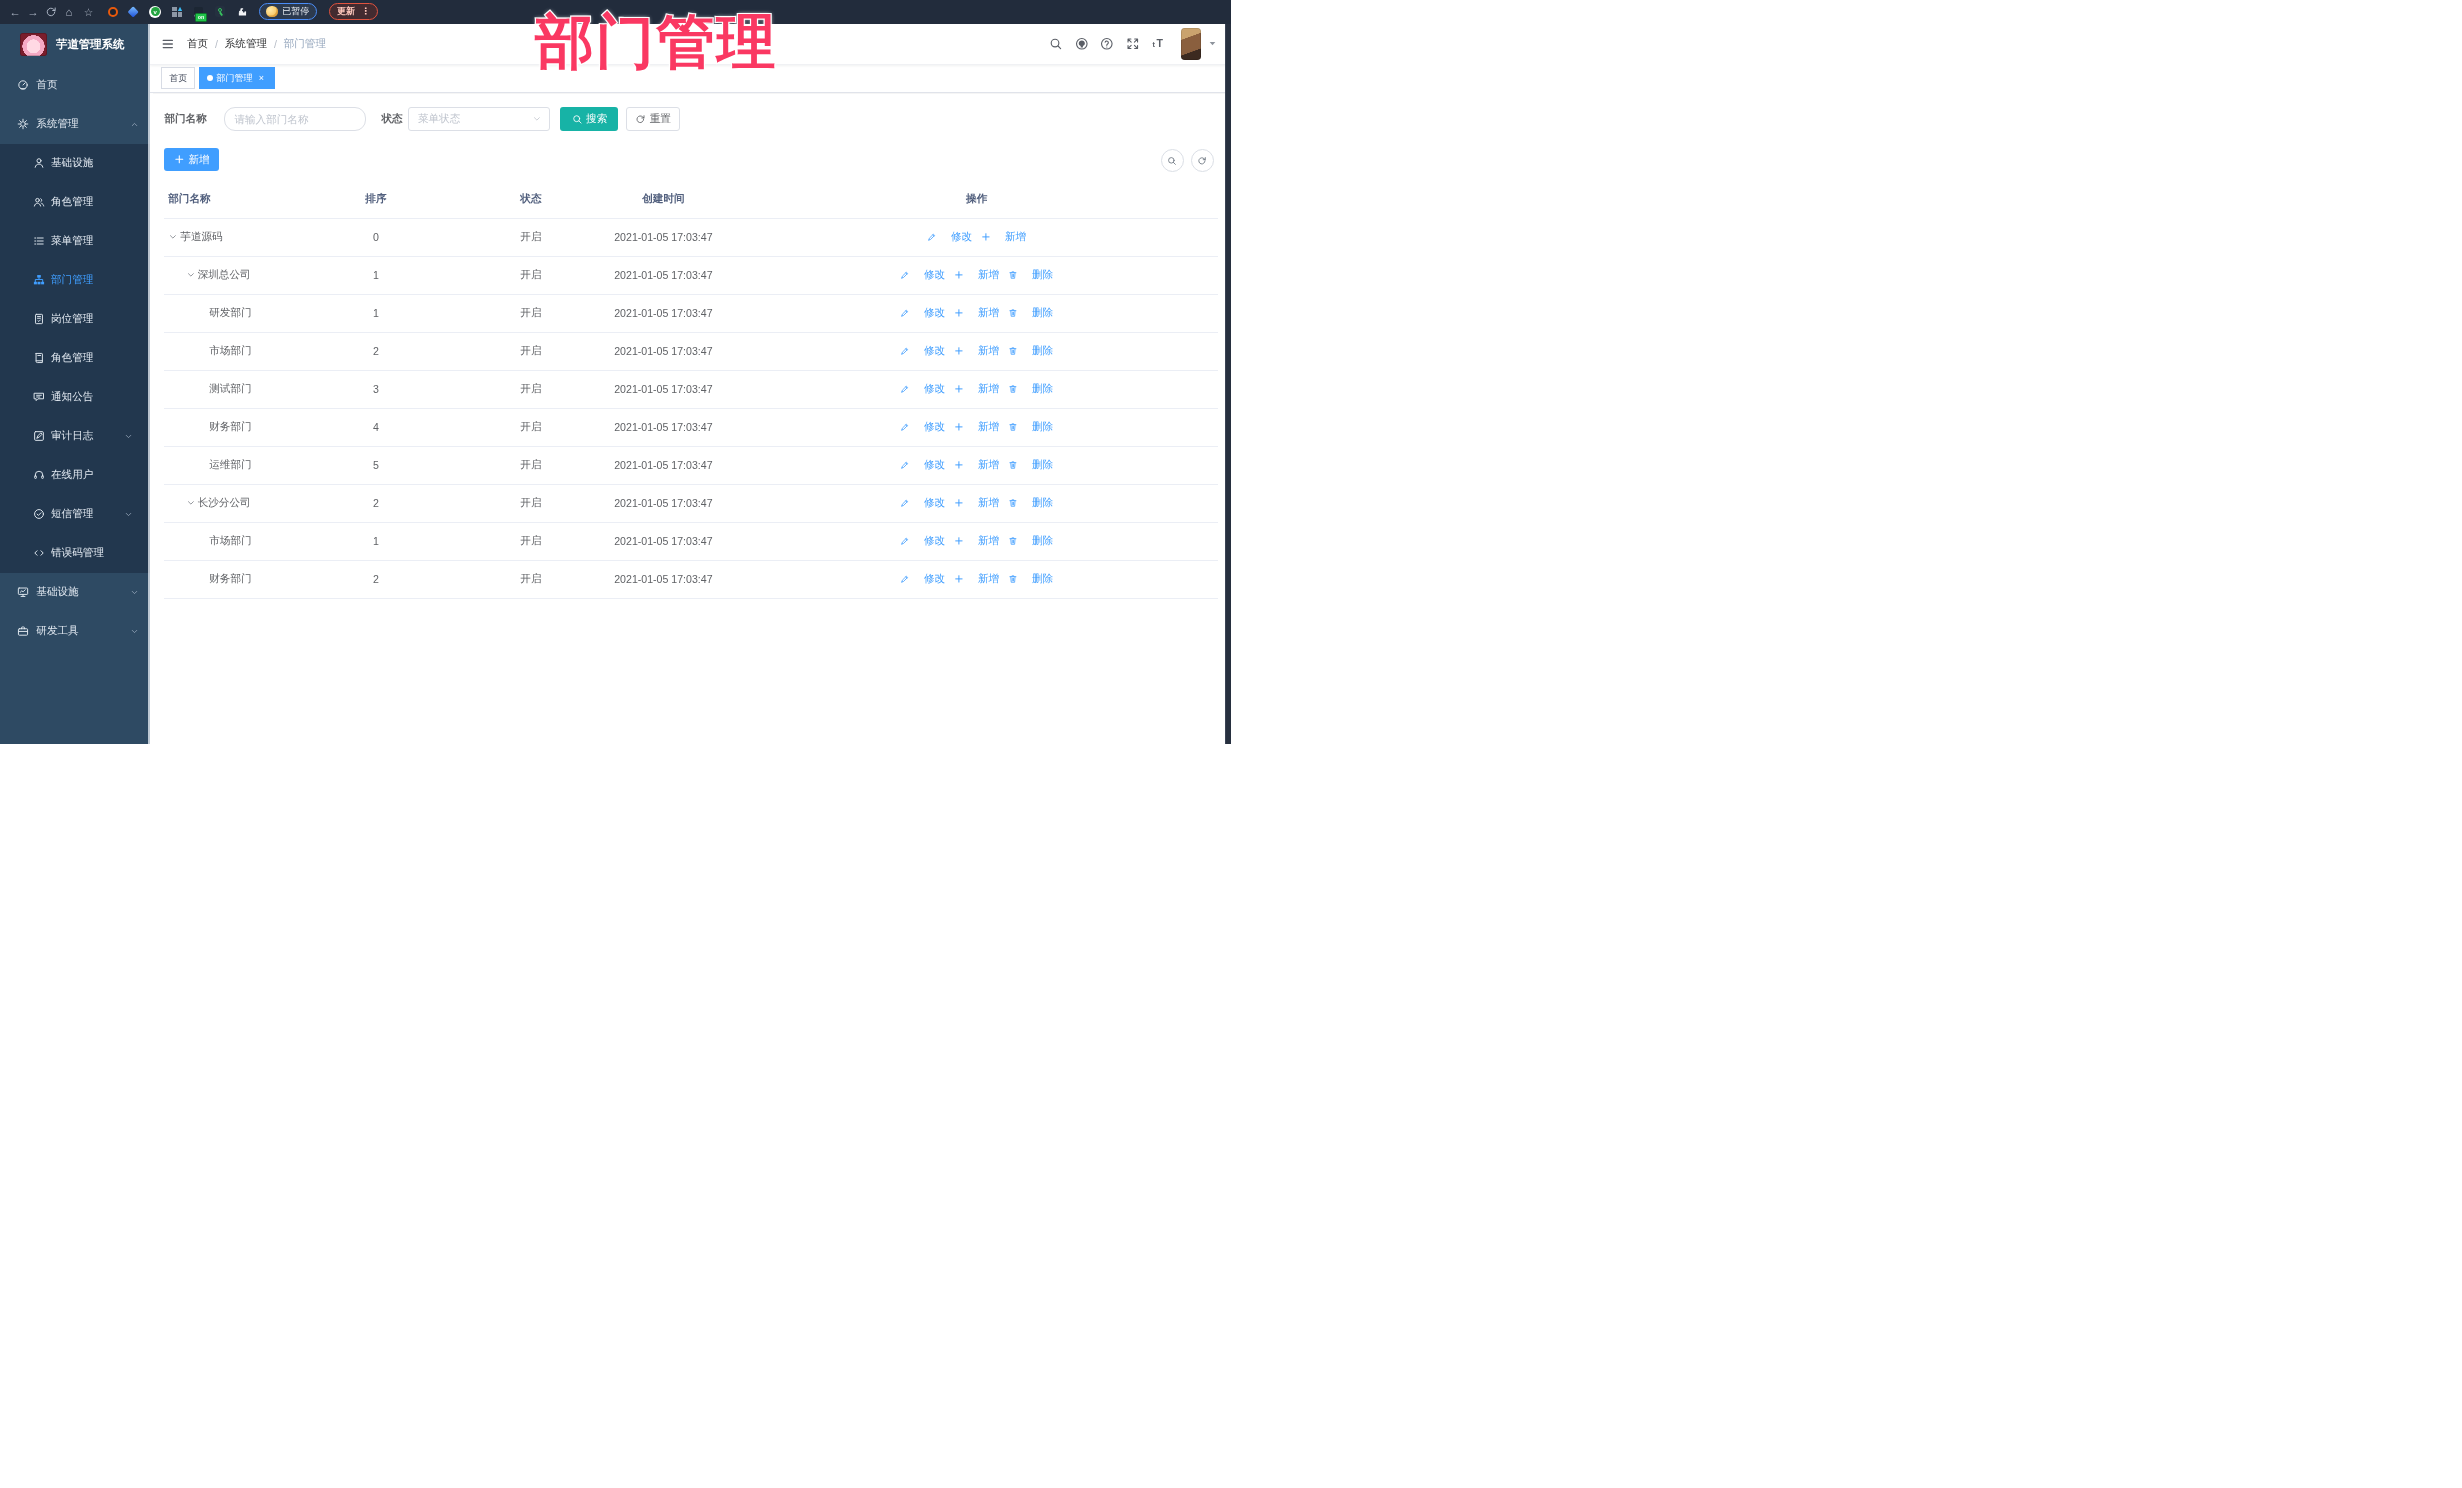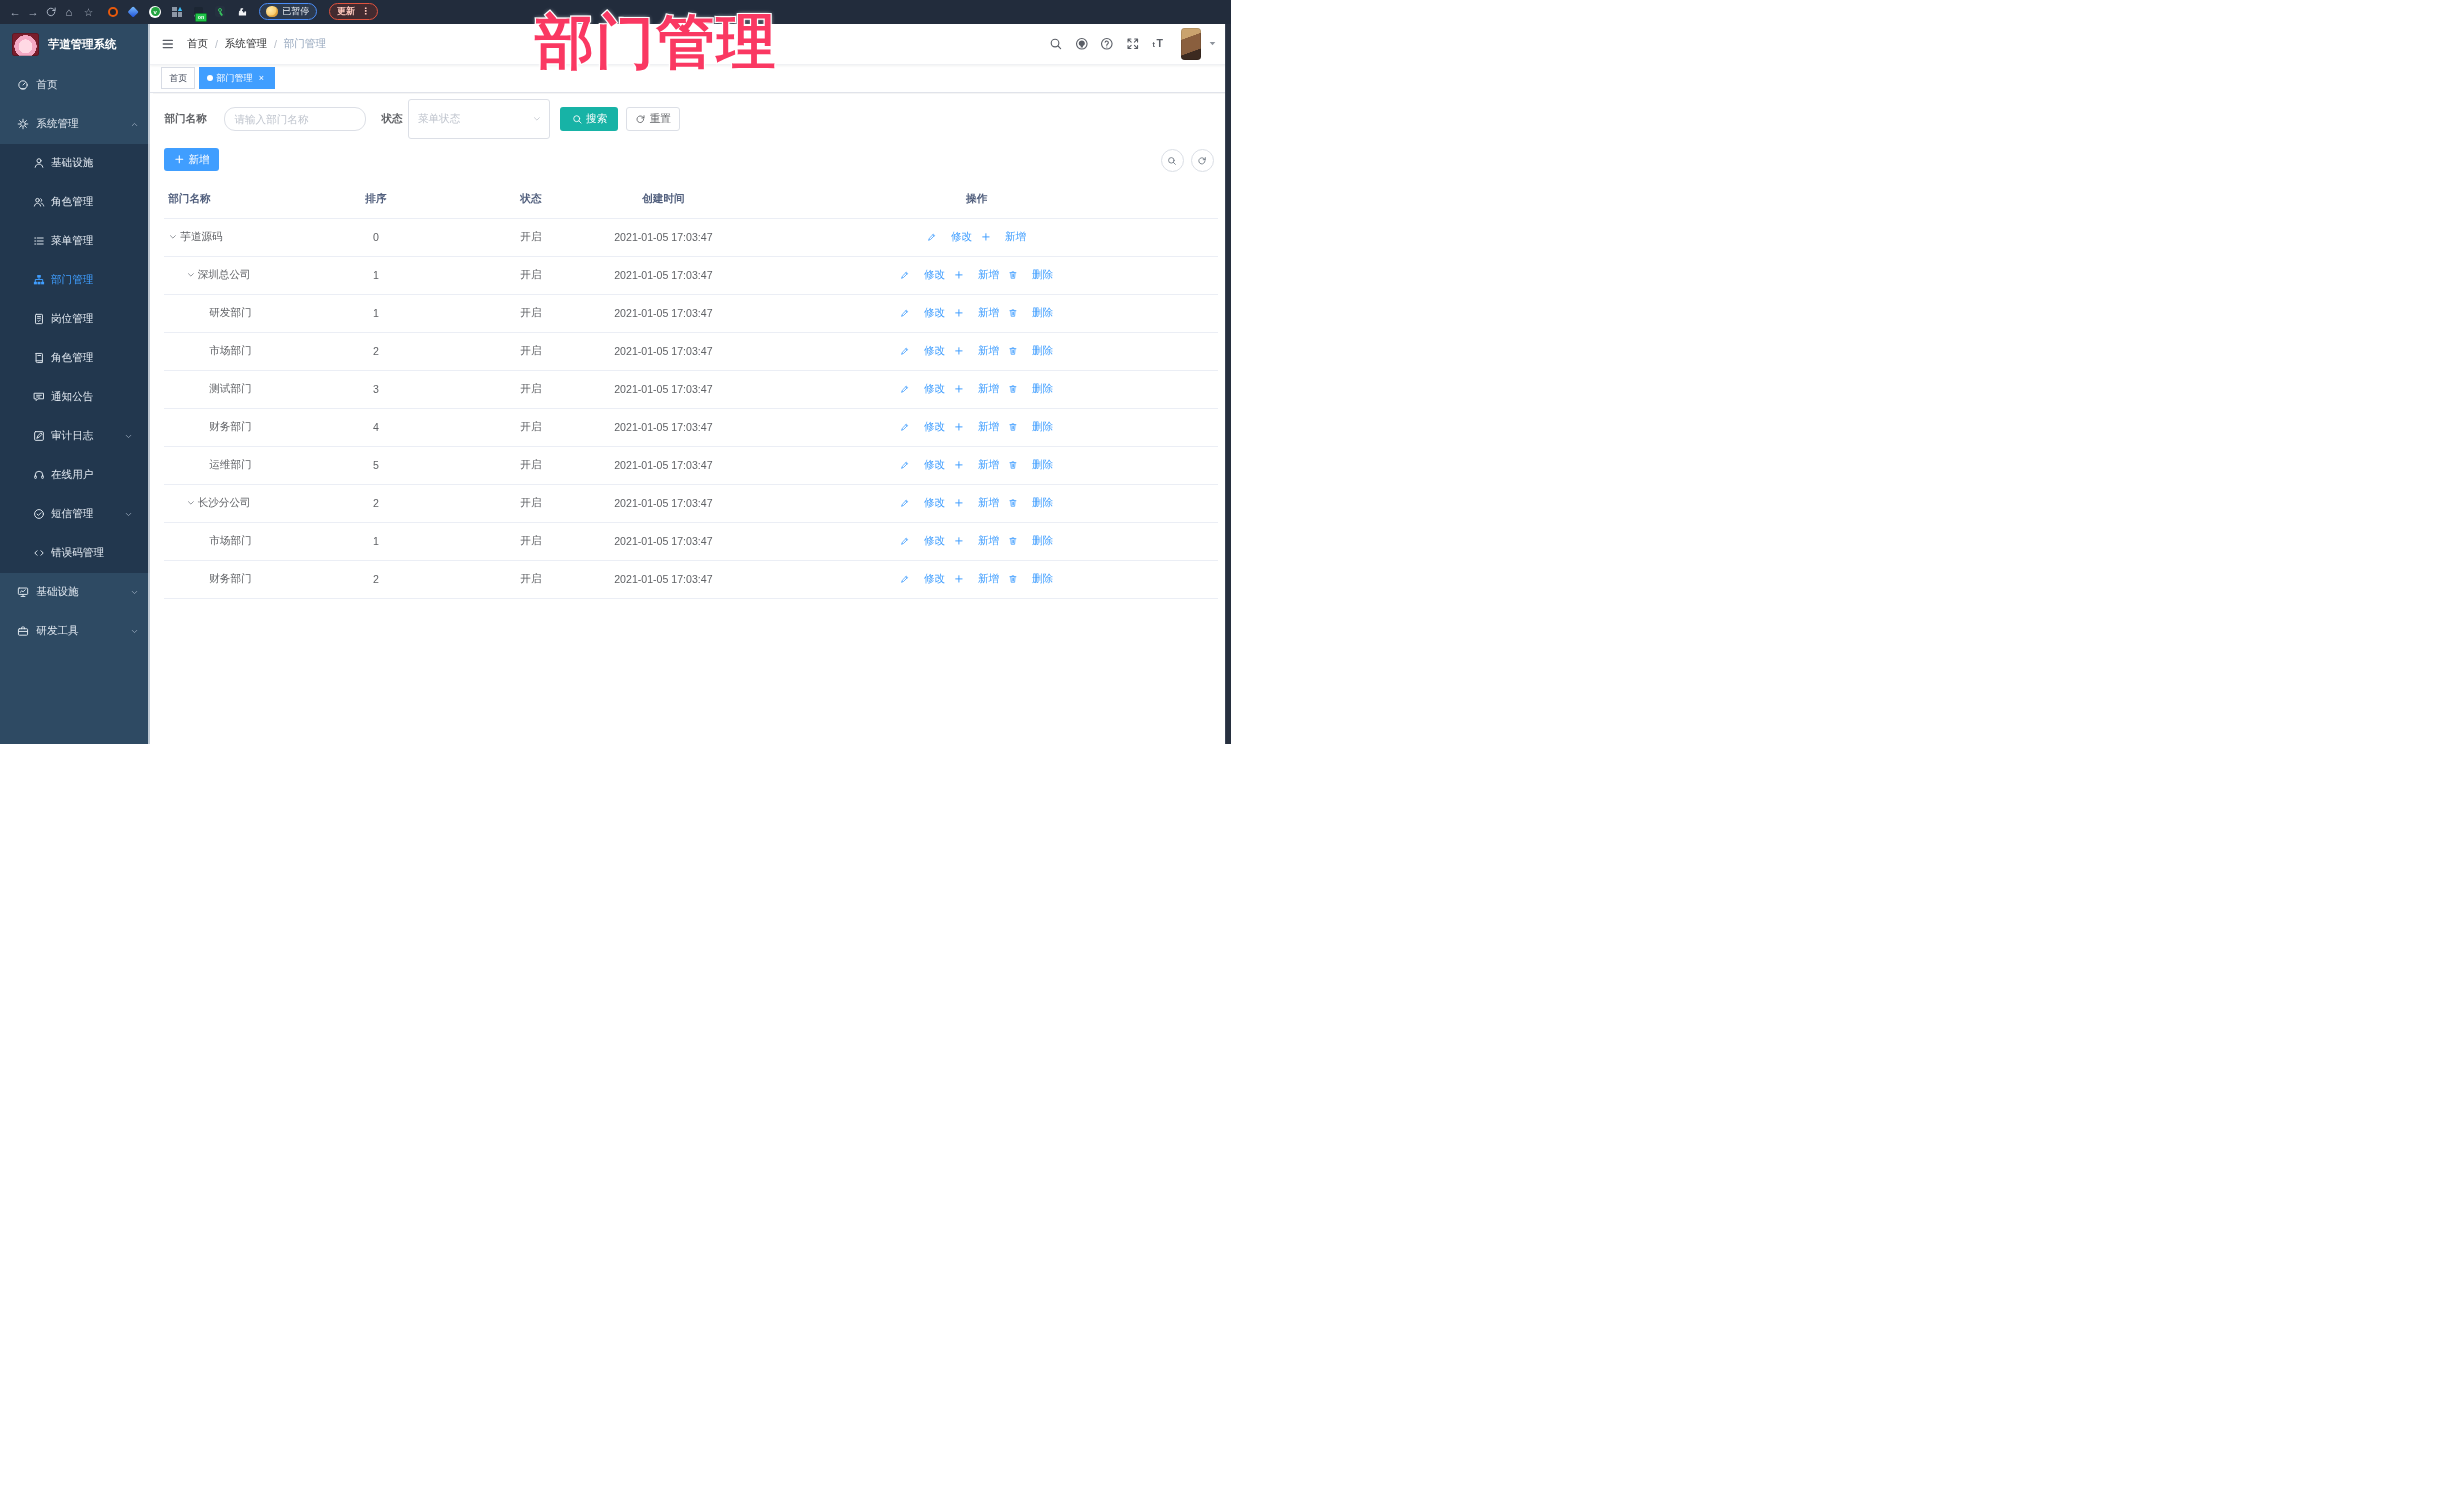--- a/index.html
+++ b/index.html
@@ -37,21 +37,21 @@
   .chip.profile{border:1.5px solid #4a8df8;background:#2c3a4e;gap:4.5px;}
   .emoji-avatar{width:11.4px;height:11.4px;border-radius:50%;background:radial-gradient(circle at 35% 35%,#ffe9a8,#f5b63f);box-shadow:inset -1.5px -1.5px 0 rgba(196,120,20,.45);}
   .chip.profile span{color:#eef2f7;font-size:9px;}
   .chip.update{border:1.5px solid #e0533f;background:#432b30;gap:6px;margin-right:7.6px;}
   .chip.update span{color:#ffc9bd;font-size:9px;font-weight:bold;}
   .chip .dots{color:#ff9b85;font-size:9px;letter-spacing:0;line-height:7.6px;}
 
   
   .sidebar{position:absolute;top:23.5px;left:0;width:150px;bottom:0;background:#2e4a63;z-index:20;}
   .sidebar::after{content:"";position:absolute;top:0;right:0;width:2.3px;height:100%;background:rgba(238,243,248,.75);}
-  .logo-row{height:42px;display:flex;align-items:center;padding-left:12px;gap:9px;}
+  .logo-row{height:42px;display:flex;align-items:center;padding-left:20px;gap:9px;}
   .logo-img{width:27px;height:23px;border-radius:3px;background:radial-gradient(circle at 50% 58%,#ffd9e4 0 36%,#f5a9c4 37% 58%,#7a1d2c 59%);box-shadow:inset 0 0 0 0.8px rgba(0,0,0,.25);}
   .logo-title{color:#fff;font-size:11.4px;font-weight:bold;white-space:nowrap;}
   .menu{position:absolute;top:42px;left:0;right:0;bottom:0;}
   .menu-item{height:39px;display:flex;align-items:center;padding-left:16.7px;color:#e3eaf2;cursor:pointer;position:relative;}
   .menu-item .icon{width:12px;height:12px;margin-right:7.6px;color:#dfe7ef;}
   .menu-item.sub{background:#22374e;padding-left:33px;}
   .menu-item.sub .icon{margin-right:6px;}
   .mi-label{font-size:10.6px;white-space:nowrap;}
   .menu-item.active{color:#409eff;}
   .menu-item.active .icon{color:#409eff;}
@@ -79,21 +79,21 @@
   .tag-close{width:10.6px;height:10.6px;border-radius:50%;display:flex;align-items:center;justify-content:center;font-size:9px;line-height:1;}
   .tag-close::before{content:"×";}
 
   
   .filters{display:flex;align-items:center;margin:14.4px 0 0 14.4px;height:24px;}
   .f-label{font-weight:bold;color:#606266;font-size:10.6px;}
   .f-label.dept{width:60px;}
   .f-label.status{margin-left:15px;width:26.5px;}
   .text-input{width:142px;height:24px;border:0.8px solid #dcdfe6;border-radius:11px;box-sizing:border-box;padding:0 9px;font-size:10.6px;color:#606266;font-family:inherit;outline:none;}
   .text-input::placeholder{color:#bfc4cd;}
-  .select{width:142px;height:40px;border:0.8px solid #dcdfe6;border-radius:3px;box-sizing:border-box;padding:0 7.6px 0 9px;display:flex;align-items:center;justify-content:space-between;cursor:pointer;gap:20px;}
+  .select{width:142px;height:24px;border:0.8px solid #dcdfe6;border-radius:3px;box-sizing:border-box;padding:0 7.6px 0 9px;display:flex;align-items:center;justify-content:space-between;cursor:pointer;gap:20px;}
   .select .ph{color:#bfc4cd;font-size:10.6px;}
   .select .icon{width:9.8px;height:9.8px;color:#c0c4cc;}
   .btn{height:24px;border-radius:3px;display:inline-flex;align-items:center;justify-content:center;font-size:10.6px;cursor:pointer;box-sizing:border-box;gap:3.8px;border:0.8px solid transparent;}
   .btn .icon{width:10.6px;height:10.6px;}
   .btn.search{background:#17b3a6;color:#fff;width:58px;margin-left:10.6px;}
   .btn.reset{background:#fff;border-color:#dcdfe6;color:#606266;width:54px;margin-left:7.6px;}
   .btn.add{background:#409eff;color:#fff;width:55px;height:23px;}
 
   
   .toolbar{display:flex;align-items:center;margin:17.4px 13px 0 14.4px;position:relative;}

